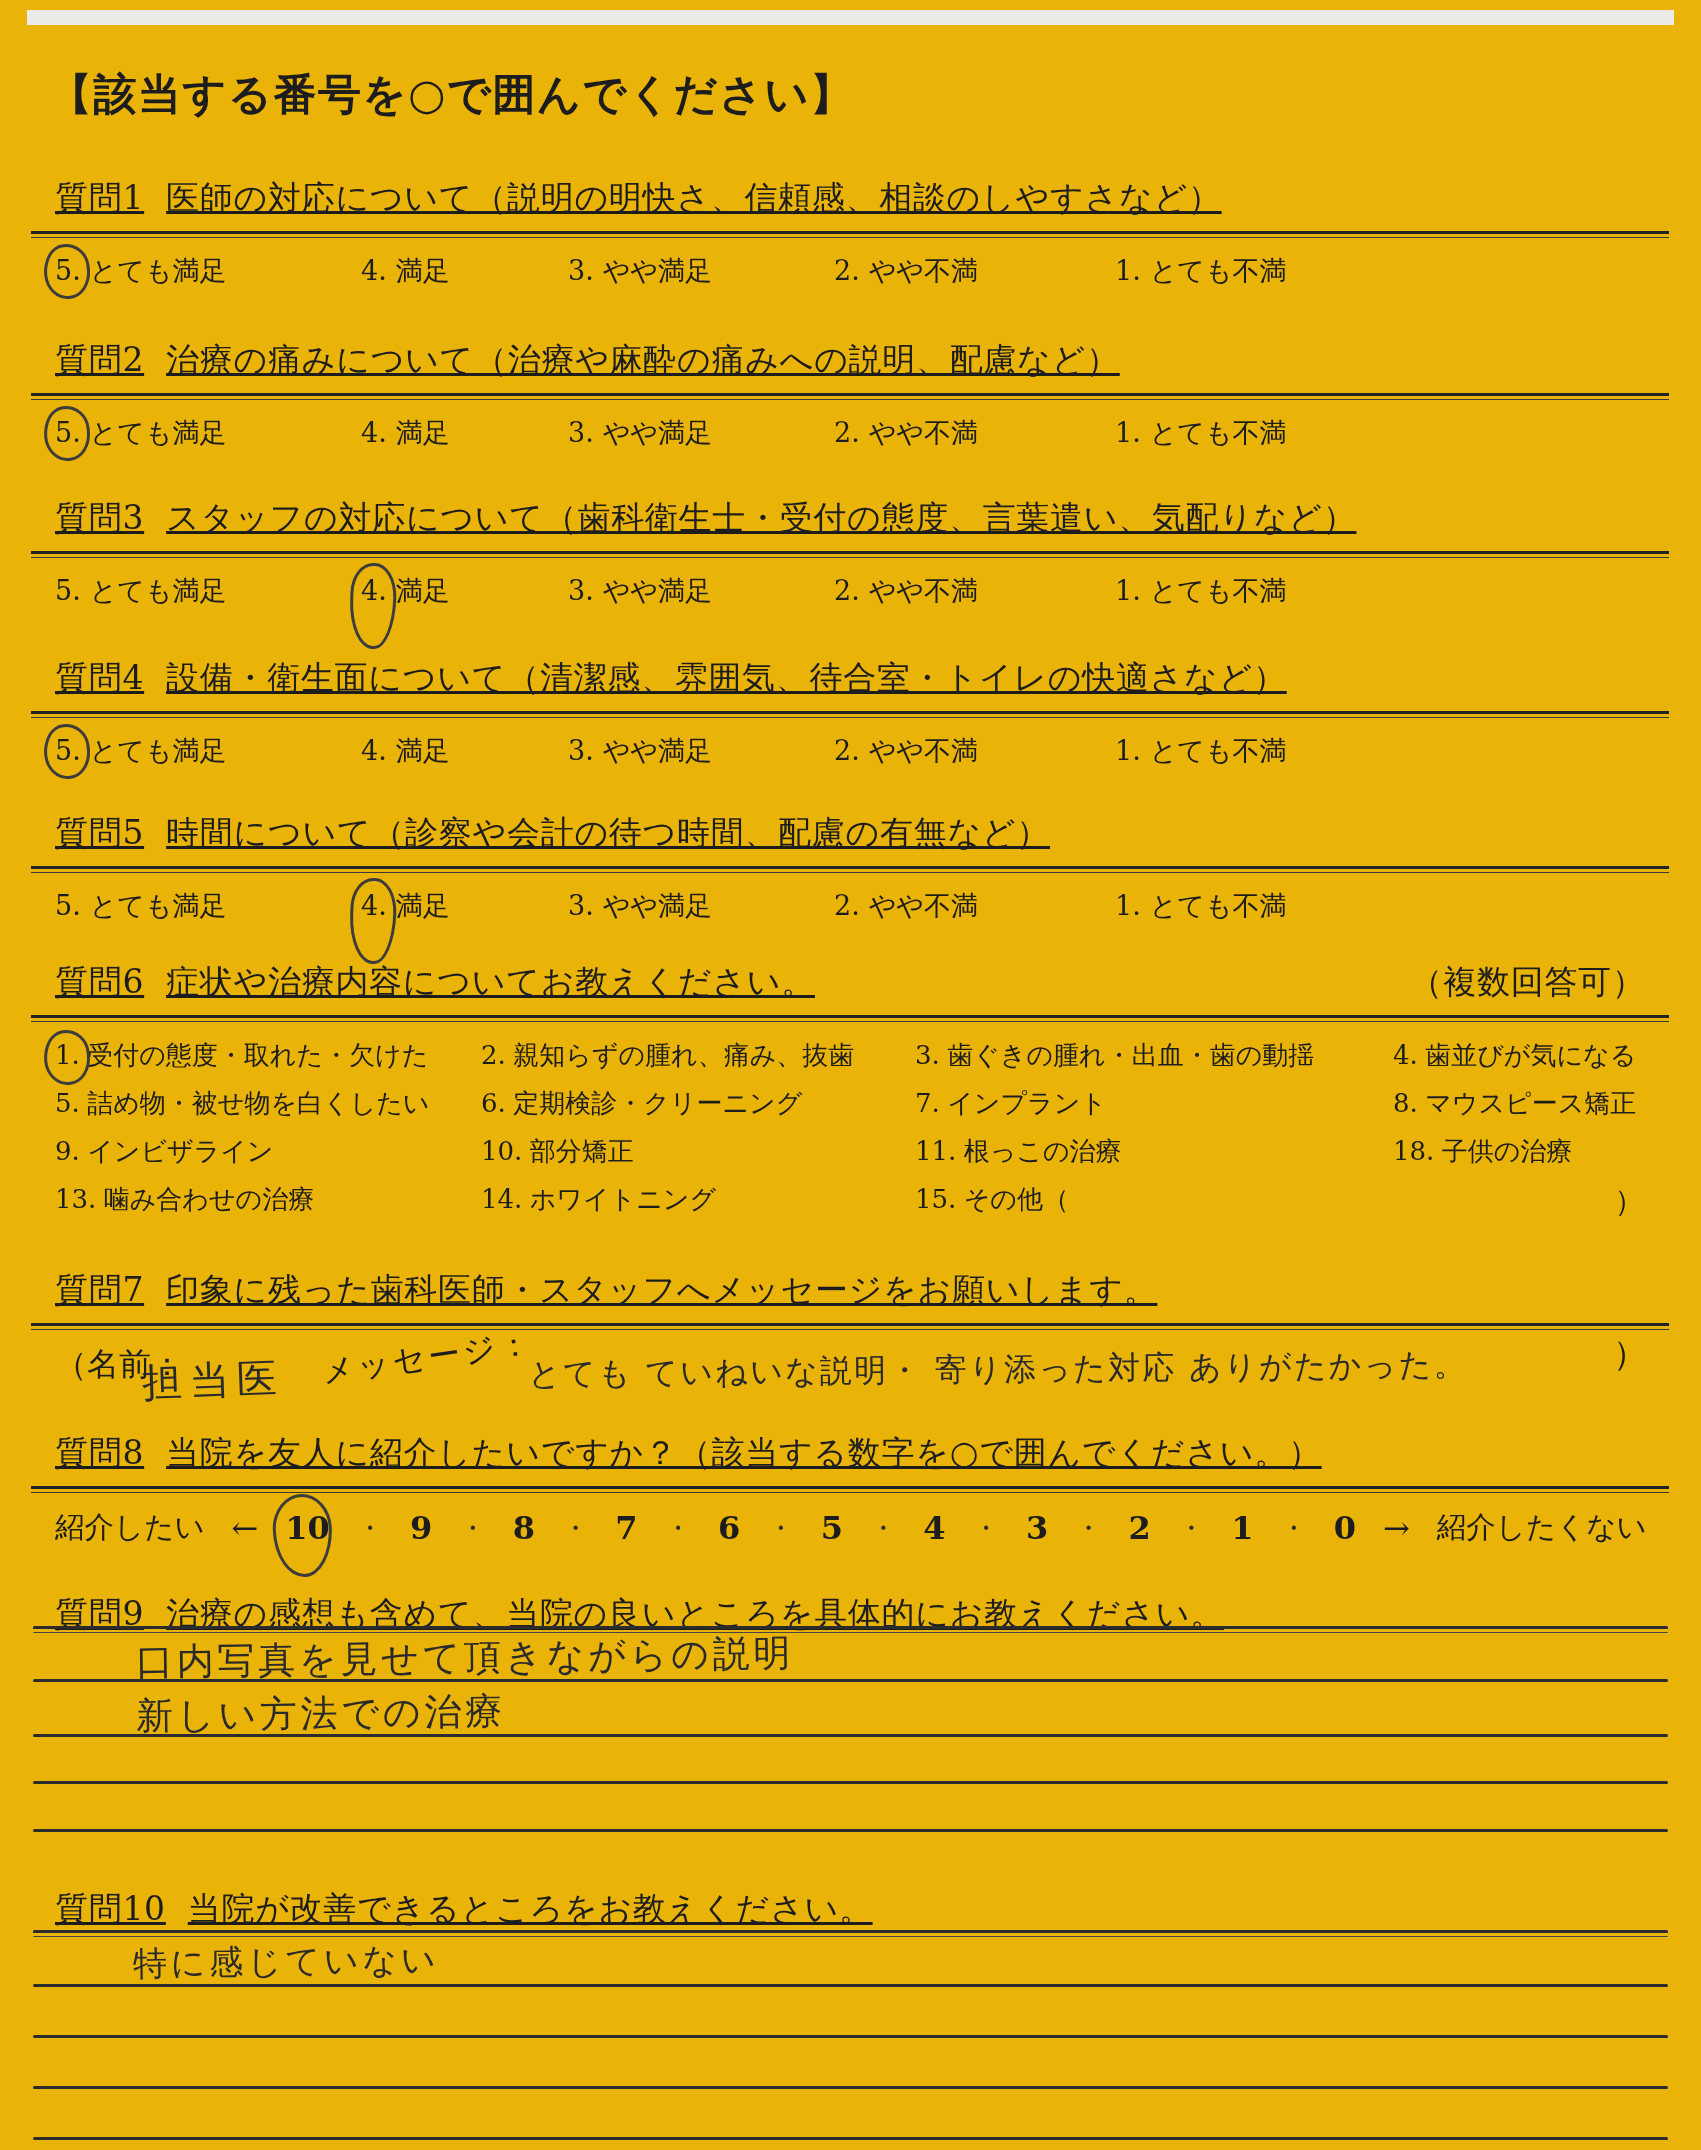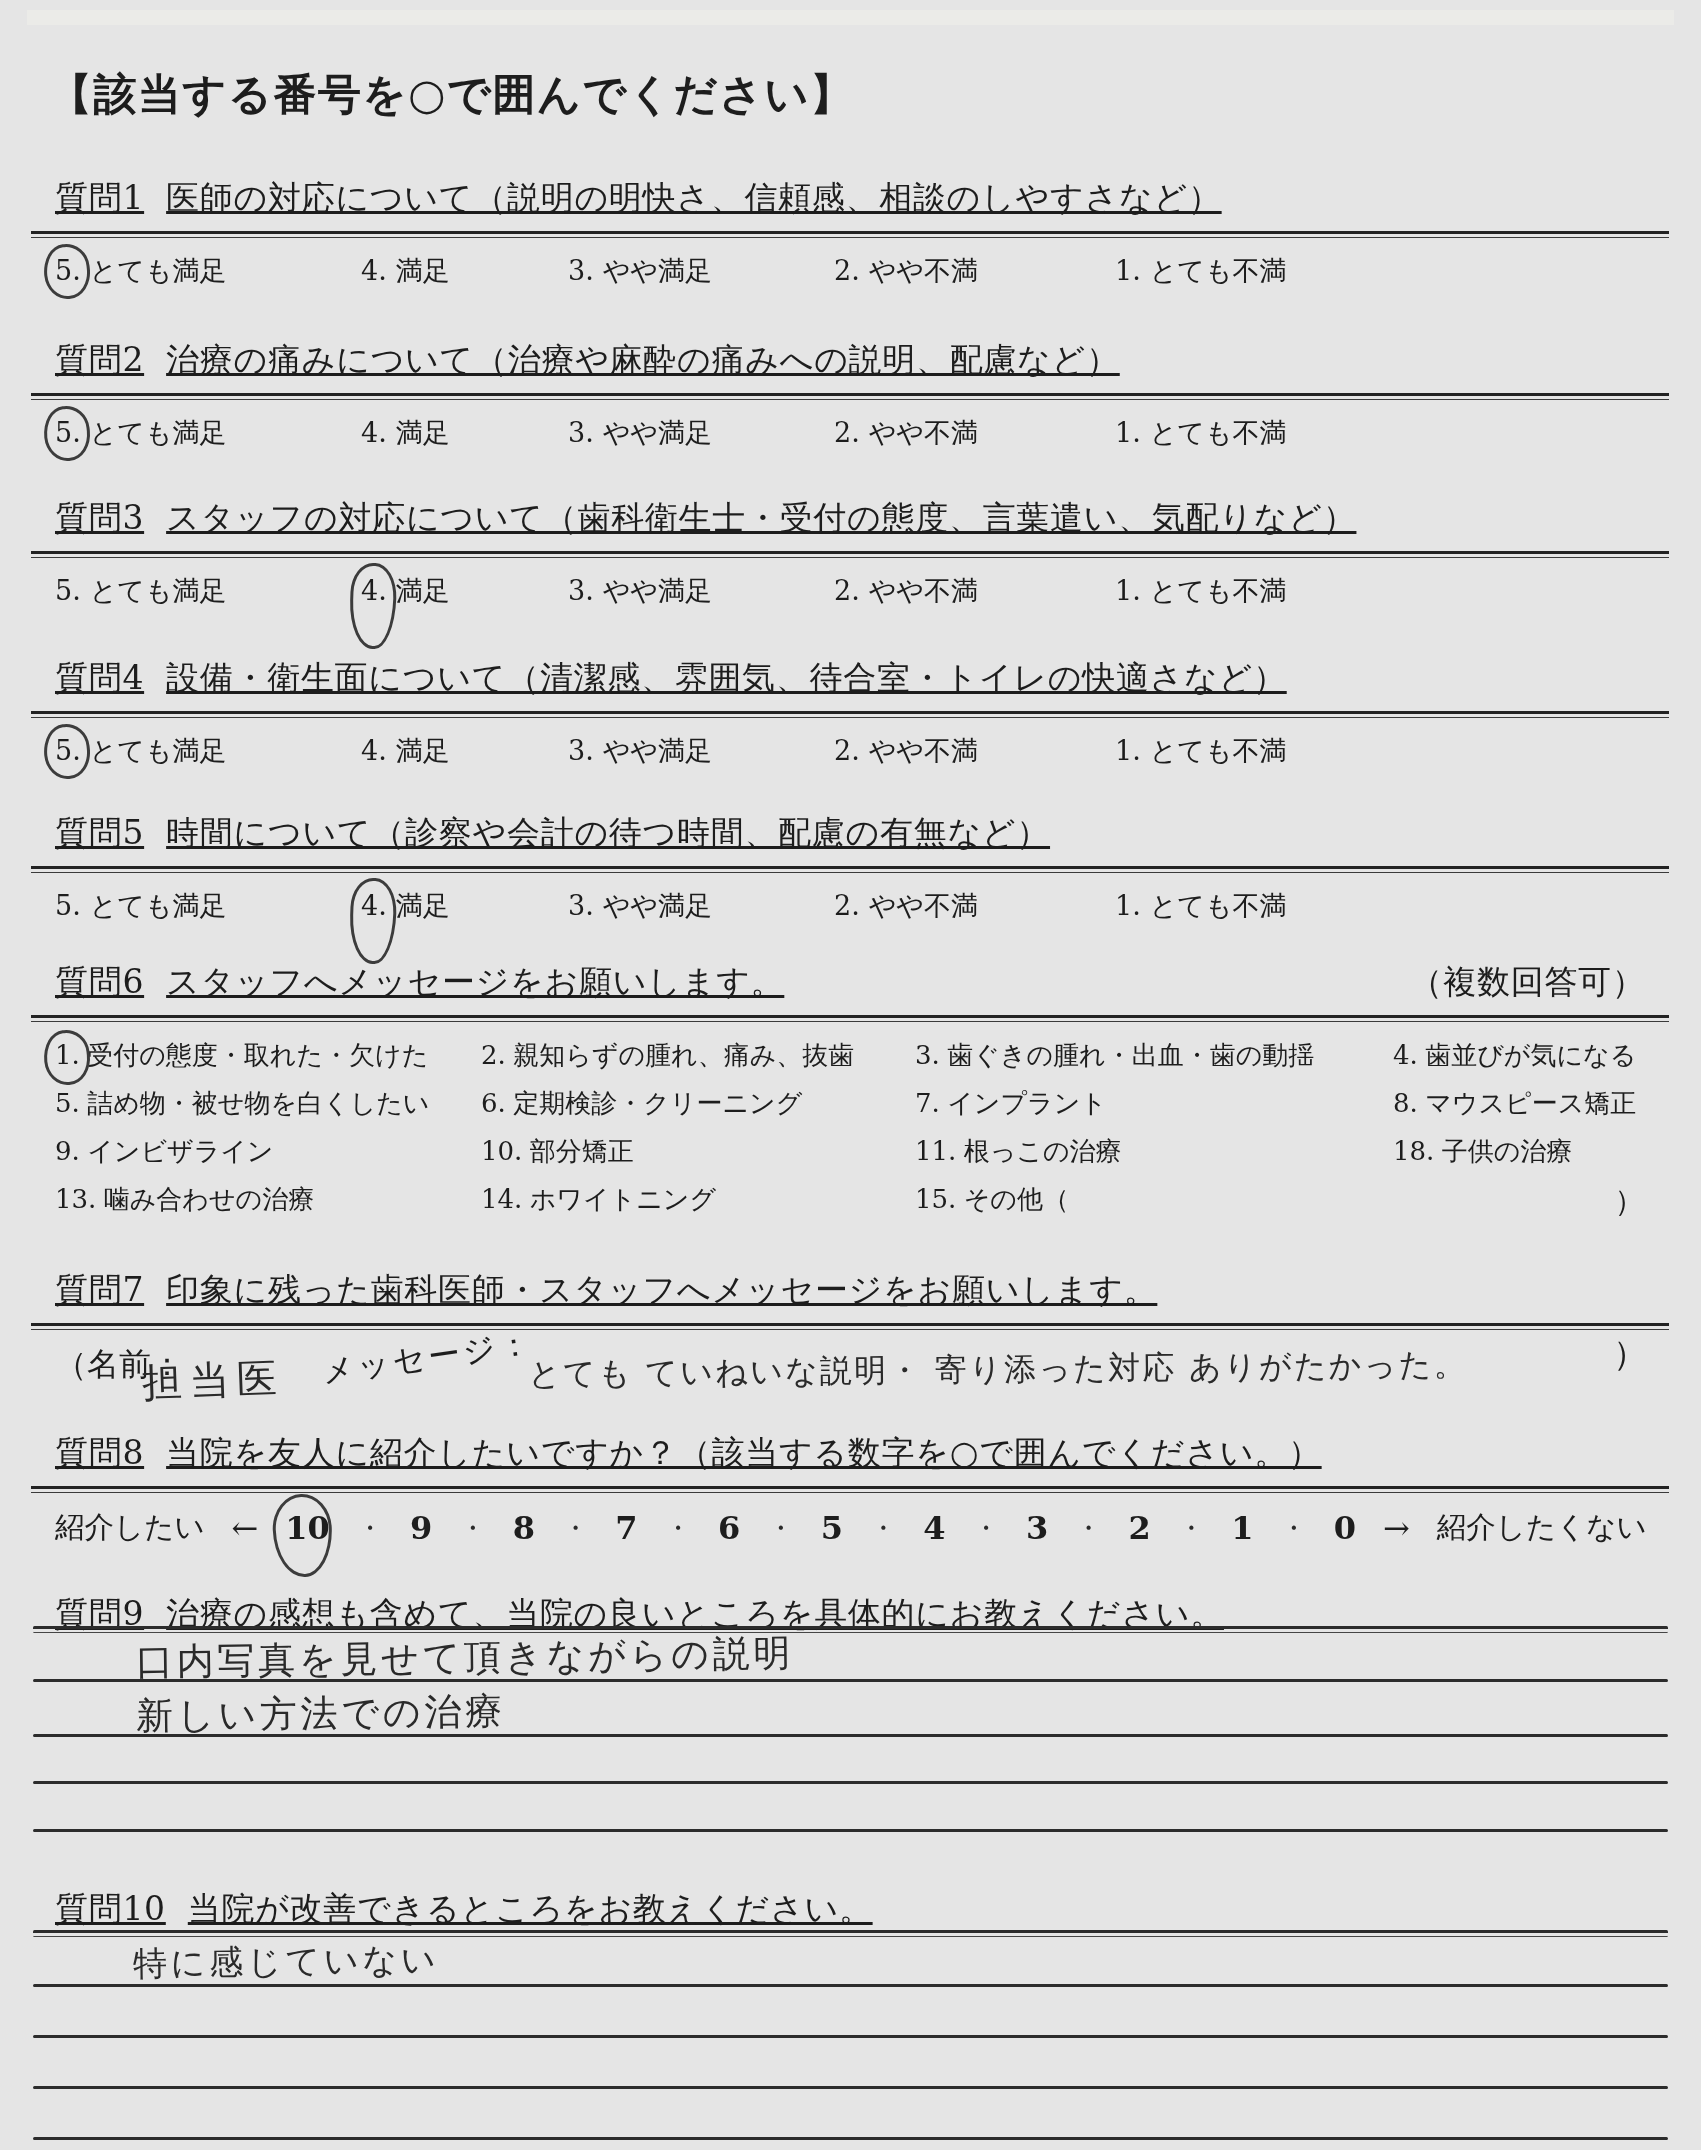--- a/index.html
+++ b/index.html
@@ -1,19 +1,19 @@
 <!DOCTYPE html>
 <html style="font-size:11.8px"><head>
 <meta charset="utf-8">
 <style>
   *{margin:0;padding:0;box-sizing:border-box;}
   html,body{background:#9a9a9a;}
   .page{
     position:relative;width:1701px;height:2151px;margin:0 auto;
-    background:#e5e5e5;color:#1d1d1d;
+    background:#eab308;color:#1d1d1d;
     font-family:"DejaVu Serif","Liberation Serif",serif;
     overflow:hidden;
   }
   .topband{position:absolute;top:10.3px;left:26.6px;right:26.6px;height:14.8px;background:#ebebe8;}
   .title{position:absolute;top:66px;left:49px;font-size:43px;font-weight:600;letter-spacing:1.5px;white-space:nowrap;}
   .sec{position:absolute;left:55px;width:1592px;}
   .qheader{position:relative;font-size:33px;font-weight:500;letter-spacing:0.7px;white-space:nowrap;text-decoration:underline;}
   .qlabel{margin-right:22px;}
   .qnote{position:absolute;right:1.5px;top:0;font-weight:500;}
   .dblrule{margin:10.3px -22px 0 -23.6px;height:6.6px;border-top:3px solid #232323;border-bottom:1.5px solid #3a3a3a;}
@@ -205,21 +205,21 @@
         </div>
       <div class="opt w4">
           <span class="numwrap"><span class="onum">1.</span></span>
           <span>とても不満</span>
         </div>
     </div>
   </section>
 
   <section class="sec" style="top:960px">
     <div class="qheader">
-      <span class="qlabel">質問6</span><span class="qtitle">スタッフへメッセージをお願いします。</span>
+      <span class="qlabel">質問6</span><span class="qtitle">症状や治療内容についてお教えください。</span>
       <span class="qnote">（複数回答可）</span>
     </div>
     <div class="dblrule"></div>
     <div class="q6grid">
       <div class="q6opt">
           <span class="numwrap"><span class="hand-circle"></span><span class="onum">1.</span></span>
           <span>受付の態度・取れた・欠けた</span>
         </div>
       <div class="q6opt">
           <span class="numwrap"><span class="onum">2.</span></span>

